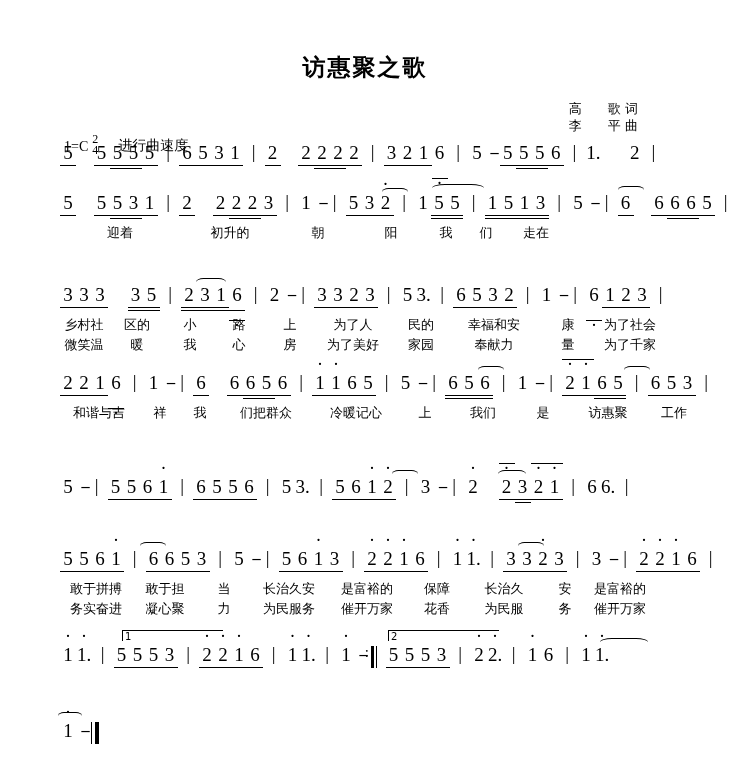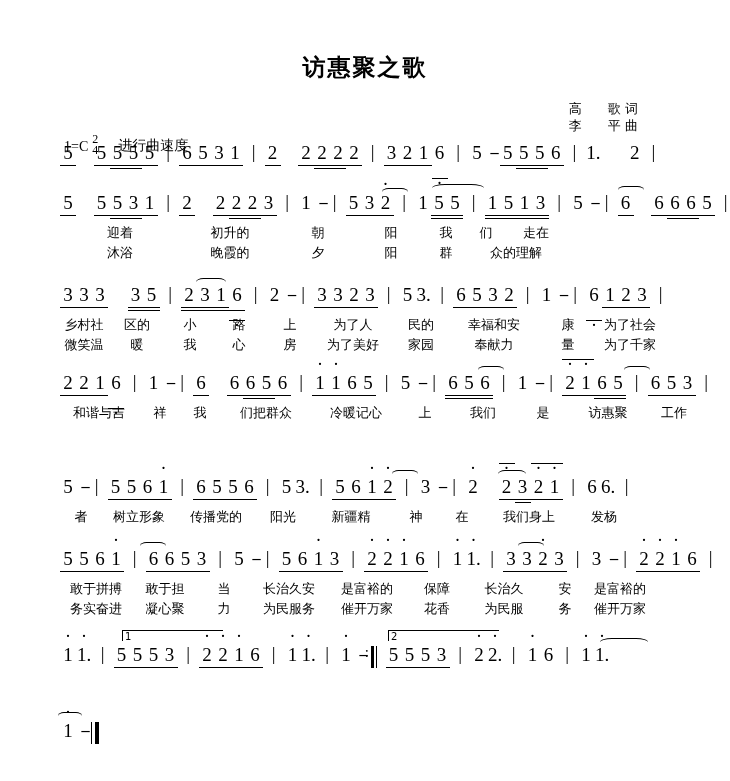--- a/index.html
+++ b/index.html
@@ -250,23 +250,20 @@
       <span style="display:inline-block;width:8px"></span>
       <span class="n u1" style="width:16px">6</span><span class="n u2" style="width:16px">6</span><span class="n u2" style="width:16px">6</span><span class="n u1" style="width:16px">5</span>
       <span class="bar">|</span>
       <span class="tie" style="left:382px; top:-2px; width:26px;"></span>
       <span class="tie" style="left:432px; top:-6px; width:52px;"></span>
       <span class="tie" style="left:618px; top:-4px; width:26px;"></span>
     </div>
     <div class="lyrics">
       <span style="width:120px">迎着</span><span style="width:100px">初升的</span><span style="width:76px">朝</span><span style="width:70px">阳</span><span style="width:40px">我</span><span style="width:40px">们</span><span style="width:60px">走在</span>
     </div>
-    <div class="lyrics">
-      <span style="width:120px">沐浴</span><span style="width:100px">晚霞的</span><span style="width:76px">夕</span><span style="width:70px">阳</span><span style="width:40px">群</span><span style="width:100px">众的理解</span>
-    </div>
   </div>
 
   <div class="system" style="top:282px;">
     <div class="notes">
       <span class="n u1" style="width:16px">3</span><span class="n u1" style="width:16px">3</span><span class="n u1" style="width:16px">3</span>
       <span style="display:inline-block;width:10px"></span>
       <span class="n u2" style="width:16px">3</span><span class="n u2" style="width:16px">5</span>
       <span class="bar">|</span>
       <span class="n u2" style="width:16px">2</span><span class="n u2" style="width:16px">3</span><span class="n u2" style="width:16px">1</span><span class="n u2 dotdn" style="width:16px">6</span>
       <span class="bar">|</span>
@@ -337,23 +334,20 @@
       <span class="n" style="width:16px">3</span><span class="n" style="width:10px">－</span>
       <span class="bar">|</span>
       <span class="n dotup" style="width:16px">2</span>
       <span style="display:inline-block;width:8px"></span>
       <span class="n u2 dotup" style="width:16px">2</span><span class="n u2" style="width:16px">3</span><span class="n u2 dotup" style="width:16px">2</span><span class="n u2 dotup" style="width:16px">1</span>
       <span class="bar">|</span>
       <span class="n" style="width:16px">6</span><span class="n" style="width:16px">6.</span>
       <span class="bar">|</span>
       <span class="tie" style="left:392px; top:-4px; width:26px;"></span>
       <span class="tie" style="left:498px; top:-4px; width:28px;"></span>
-    </div>
-    <div class="lyrics">
-      <span style="width:42px">者</span><span style="width:74px">树立形象</span><span style="width:80px">传播党的</span><span style="width:54px">阳光</span><span style="width:82px">新疆精</span><span style="width:48px">神</span><span style="width:44px">在</span><span style="width:90px">我们身上</span><span style="width:60px">发杨</span>
     </div>
   </div>
 
   <div class="system" style="top:546px;">
     <div class="notes">
       <span class="n u1" style="width:16px">5</span><span class="n u1" style="width:16px">5</span><span class="n u1" style="width:16px">6</span><span class="n u1 dotup" style="width:16px">1</span>
       <span class="bar">|</span>
       <span class="n u1" style="width:16px">6</span><span class="n u1" style="width:16px">6</span><span class="n u1" style="width:16px">5</span><span class="n u1" style="width:16px">3</span>
       <span class="bar">|</span>
       <span class="n" style="width:16px">5</span><span class="n" style="width:10px">－</span>

